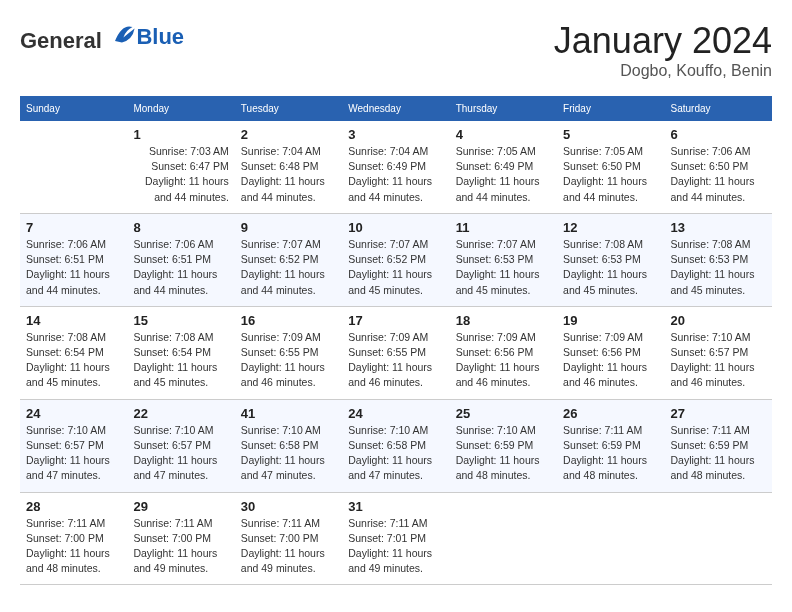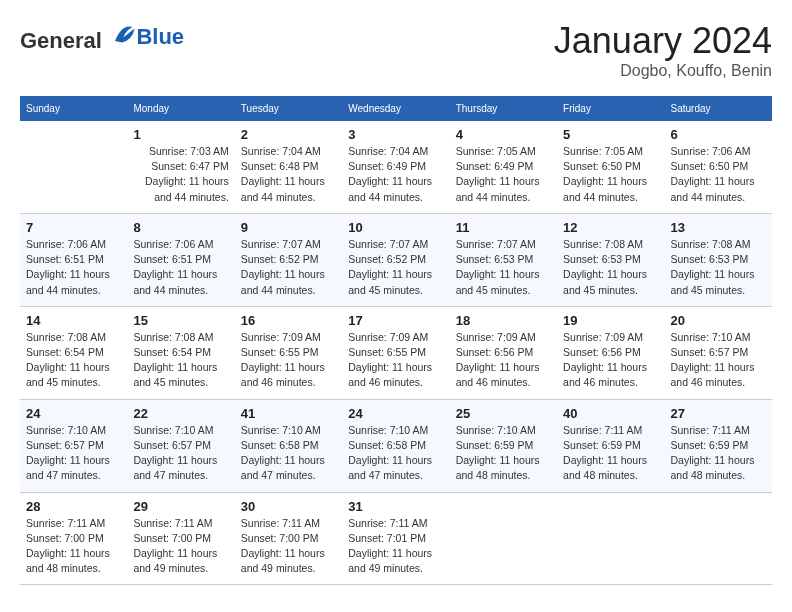--- a/index.html
+++ b/index.html
@@ -272,21 +272,21 @@
 Sunset: 6:58 PM
 Daylight: 11 hours and 47 minutes.</div>
         </td>
         <td>
           <span class="day-num">25</span>
           <div class="day-info" style="white-space: pre-line;">Sunrise: 7:10 AM
 Sunset: 6:59 PM
 Daylight: 11 hours and 48 minutes.</div>
         </td>
         <td>
-          <span class="day-num">40</span>
+          <span class="day-num">26</span>
           <div class="day-info" style="white-space: pre-line;">Sunrise: 7:11 AM
 Sunset: 6:59 PM
 Daylight: 11 hours and 48 minutes.</div>
         </td>
         <td>
           <span class="day-num">27</span>
           <div class="day-info" style="white-space: pre-line;">Sunrise: 7:11 AM
 Sunset: 6:59 PM
 Daylight: 11 hours and 48 minutes.</div>
         </td>

